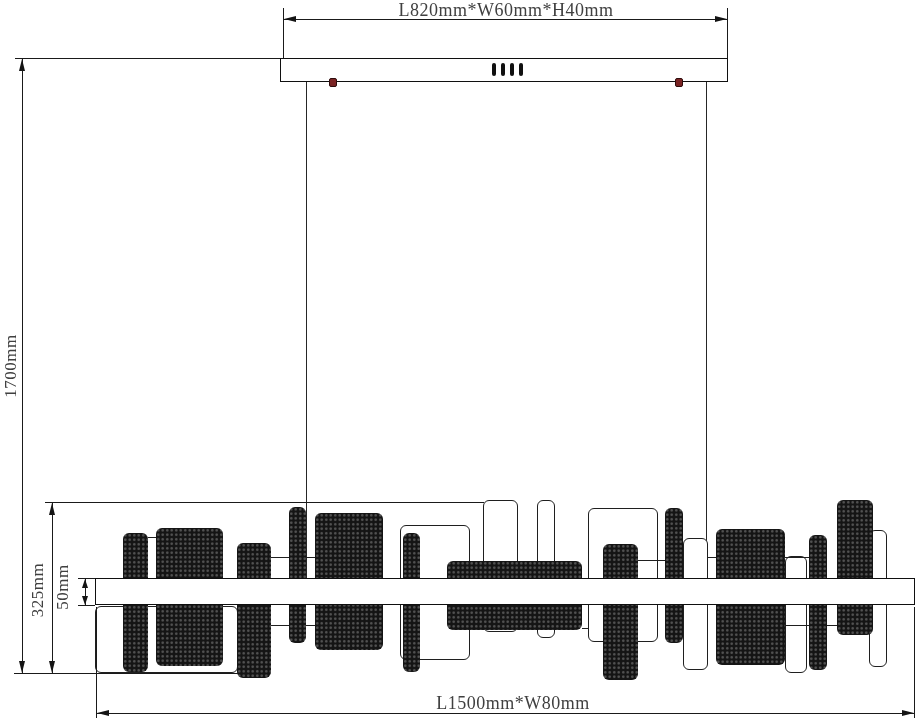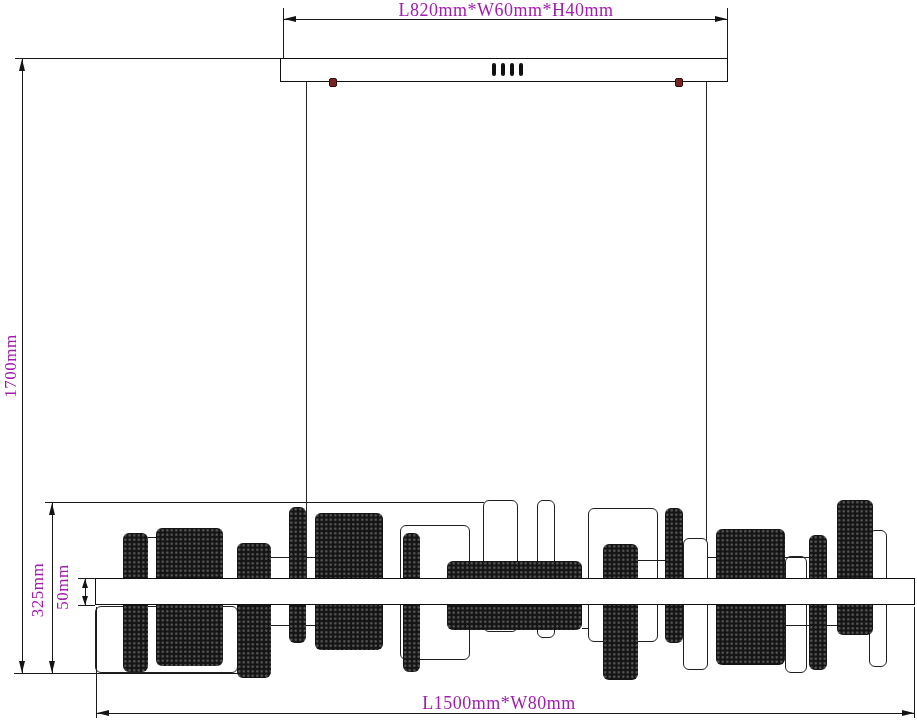--- a/index.html
+++ b/index.html
@@ -1,17 +1,17 @@
 <!DOCTYPE html>
 <html><head>
 <meta charset="utf-8">
 <style>
   html,body{margin:0;padding:0;background:#fff;}
   #canvas{position:relative;width:917px;height:720px;background:#ffffff;overflow:hidden;
-          font-family:"Liberation Serif","DejaVu Serif",serif;color:#a21caf;}
+          font-family:"Liberation Serif","DejaVu Serif",serif;color:#404040;}
   .line{position:absolute;background:#1a1a1a;}
   .h{height:1px;} .v{width:1px;}
   .arr{position:absolute;width:0;height:0;border-style:solid;}
   .arr.left {border-width:3.5px 12px 3.5px 0;border-color:transparent #141414 transparent transparent;}
   .arr.right{border-width:3.5px 0 3.5px 12px;border-color:transparent transparent transparent #141414;}
   .arr.up   {border-width:0 3.5px 12px 3.5px;border-color:transparent transparent #141414 transparent;}
   .arr.down {border-width:12px 3.5px 0 3.5px;border-color:#141414 transparent transparent transparent;}
   .arr.up.sm   {border-width:0 3px 9px 3px;}
   .arr.down.sm {border-width:9px 3px 0 3px;}
   .dim-text{position:absolute;font-size:18px;white-space:nowrap;letter-spacing:.5px;}
@@ -109,15 +109,15 @@
   <div class="line v dim" style="left:85px;top:578px;height:27px;"></div>
   <div class="arr up sm dim" style="left:82px;top:579px;"></div>
   <div class="arr down sm dim" style="left:82px;top:596px;"></div>
   <div class="rot dim" style="left:63px;top:587px;">50mm</div>
 
   <div class="line v dim" style="left:96px;top:607px;height:111px;"></div>
   <div class="line v dim" style="left:914px;top:607px;height:111px;"></div>
   <div class="line h dim" style="left:96px;top:713px;width:819px;"></div>
   <div class="arr left dim" style="left:97px;top:710px;"></div>
   <div class="arr right dim" style="left:902px;top:710px;"></div>
-  <div class="dim-text ctr dim" style="left:499px;top:693px;">L1500mm*W80mm</div>
+  <div class="dim-text ctr dim" style="left:513px;top:693px;">L1500mm*W80mm</div>
 
 </div>
 
 </body></html>

